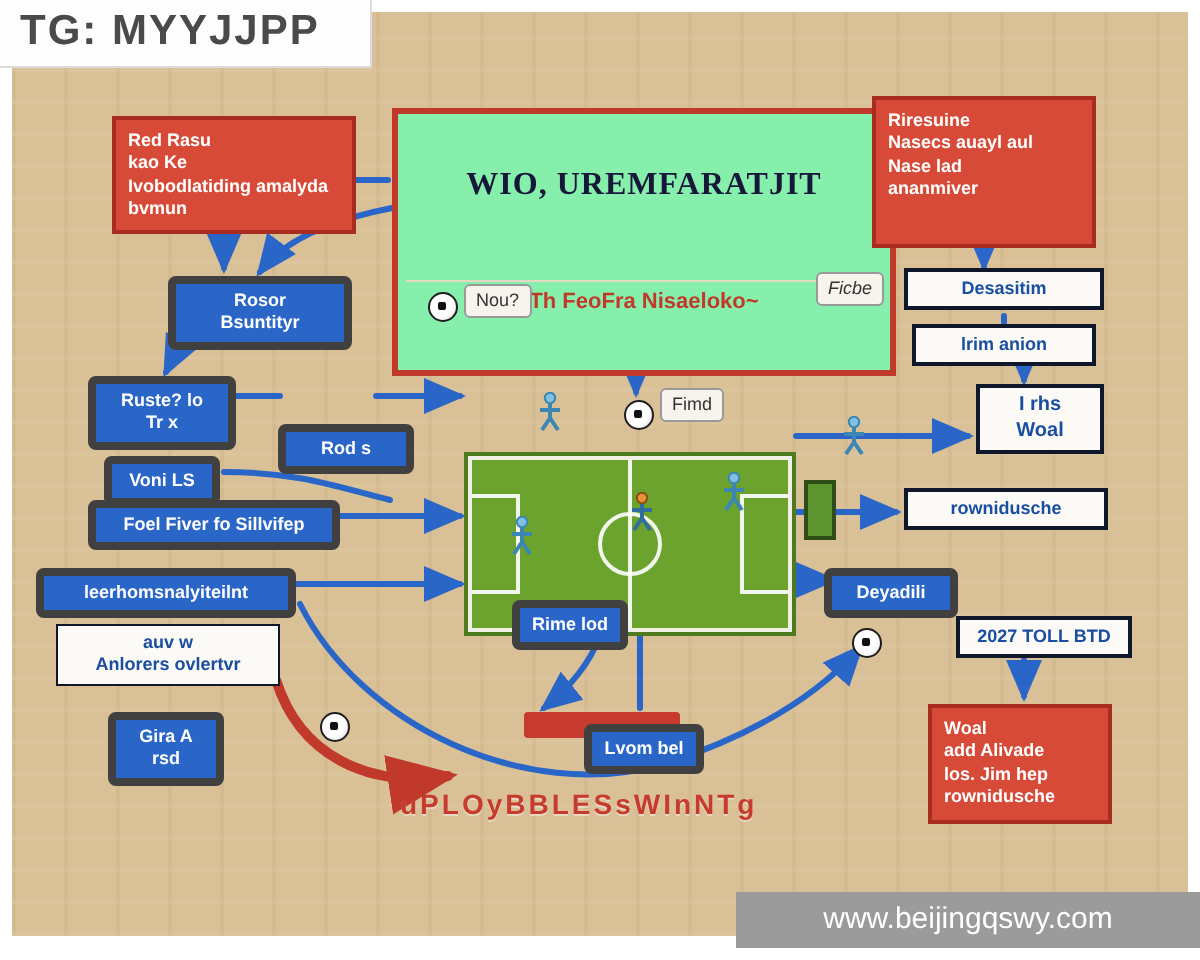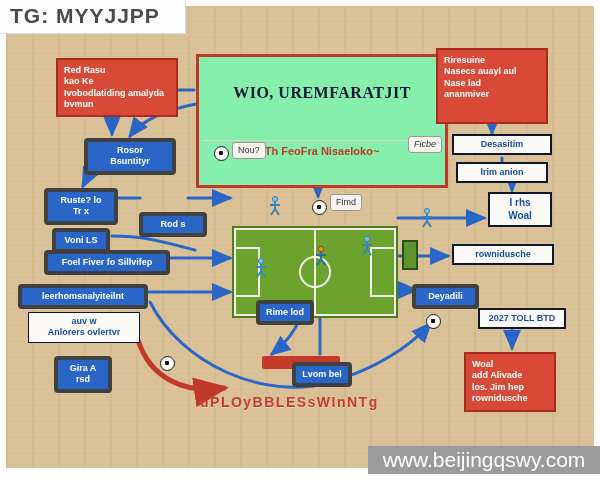--- a/index.html
+++ b/index.html
@@ -9,21 +9,21 @@
     background-image:
       repeating-linear-gradient(0deg, rgba(255,255,255,0.06) 0 2px, transparent 2px 16px),
       repeating-linear-gradient(90deg, rgba(120,90,40,0.06) 0 2px, transparent 2px 26px);}
   .layer{position:absolute;left:0;top:0;width:600px;height:480px;pointer-events:none;}
   .node{position:absolute;z-index:3;box-sizing:border-box;white-space:pre-line;line-height:1.25;}
   
   .wm-tg{left:0;top:0;width:186px;height:34px;background:#fdfdfd;color:#4a4a4a;
          font-size:21px;font-weight:bold;letter-spacing:1px;display:flex;align-items:center;
          padding-left:10px;z-index:9;border-right:1px solid #ddd;border-bottom:1px solid #ddd;}
   .wm-site{left:368px;top:446px;width:232px;height:28px;background:#9b9b9b;color:#fff;
-           font-size:21px;display:flex;align-items:center;justify-content:center;z-index:9;}
+           font-size:15px;display:flex;align-items:center;justify-content:center;z-index:9;}
   
   .title-box{left:196px;top:54px;width:252px;min-height:66px;background:#86efac;
              border:3px solid #c0392b;text-align:center;padding:6px 4px;z-index:3;}
   .title-main{font-family:"Liberation Serif", serif;font-weight:bold;font-size:16px;
               color:#17173a;letter-spacing:0.5px;}
   .title-sub{color:#c0392b;font-weight:bold;font-size:11px;margin-top:17px;
              border-top:1px solid #e4d9c2;padding-top:4px;}
   
   .red-box{background:#d84a38;border:2px solid #a82c20;color:#fff;font-weight:bold;
            font-size:9px;padding:5px 6px;}

